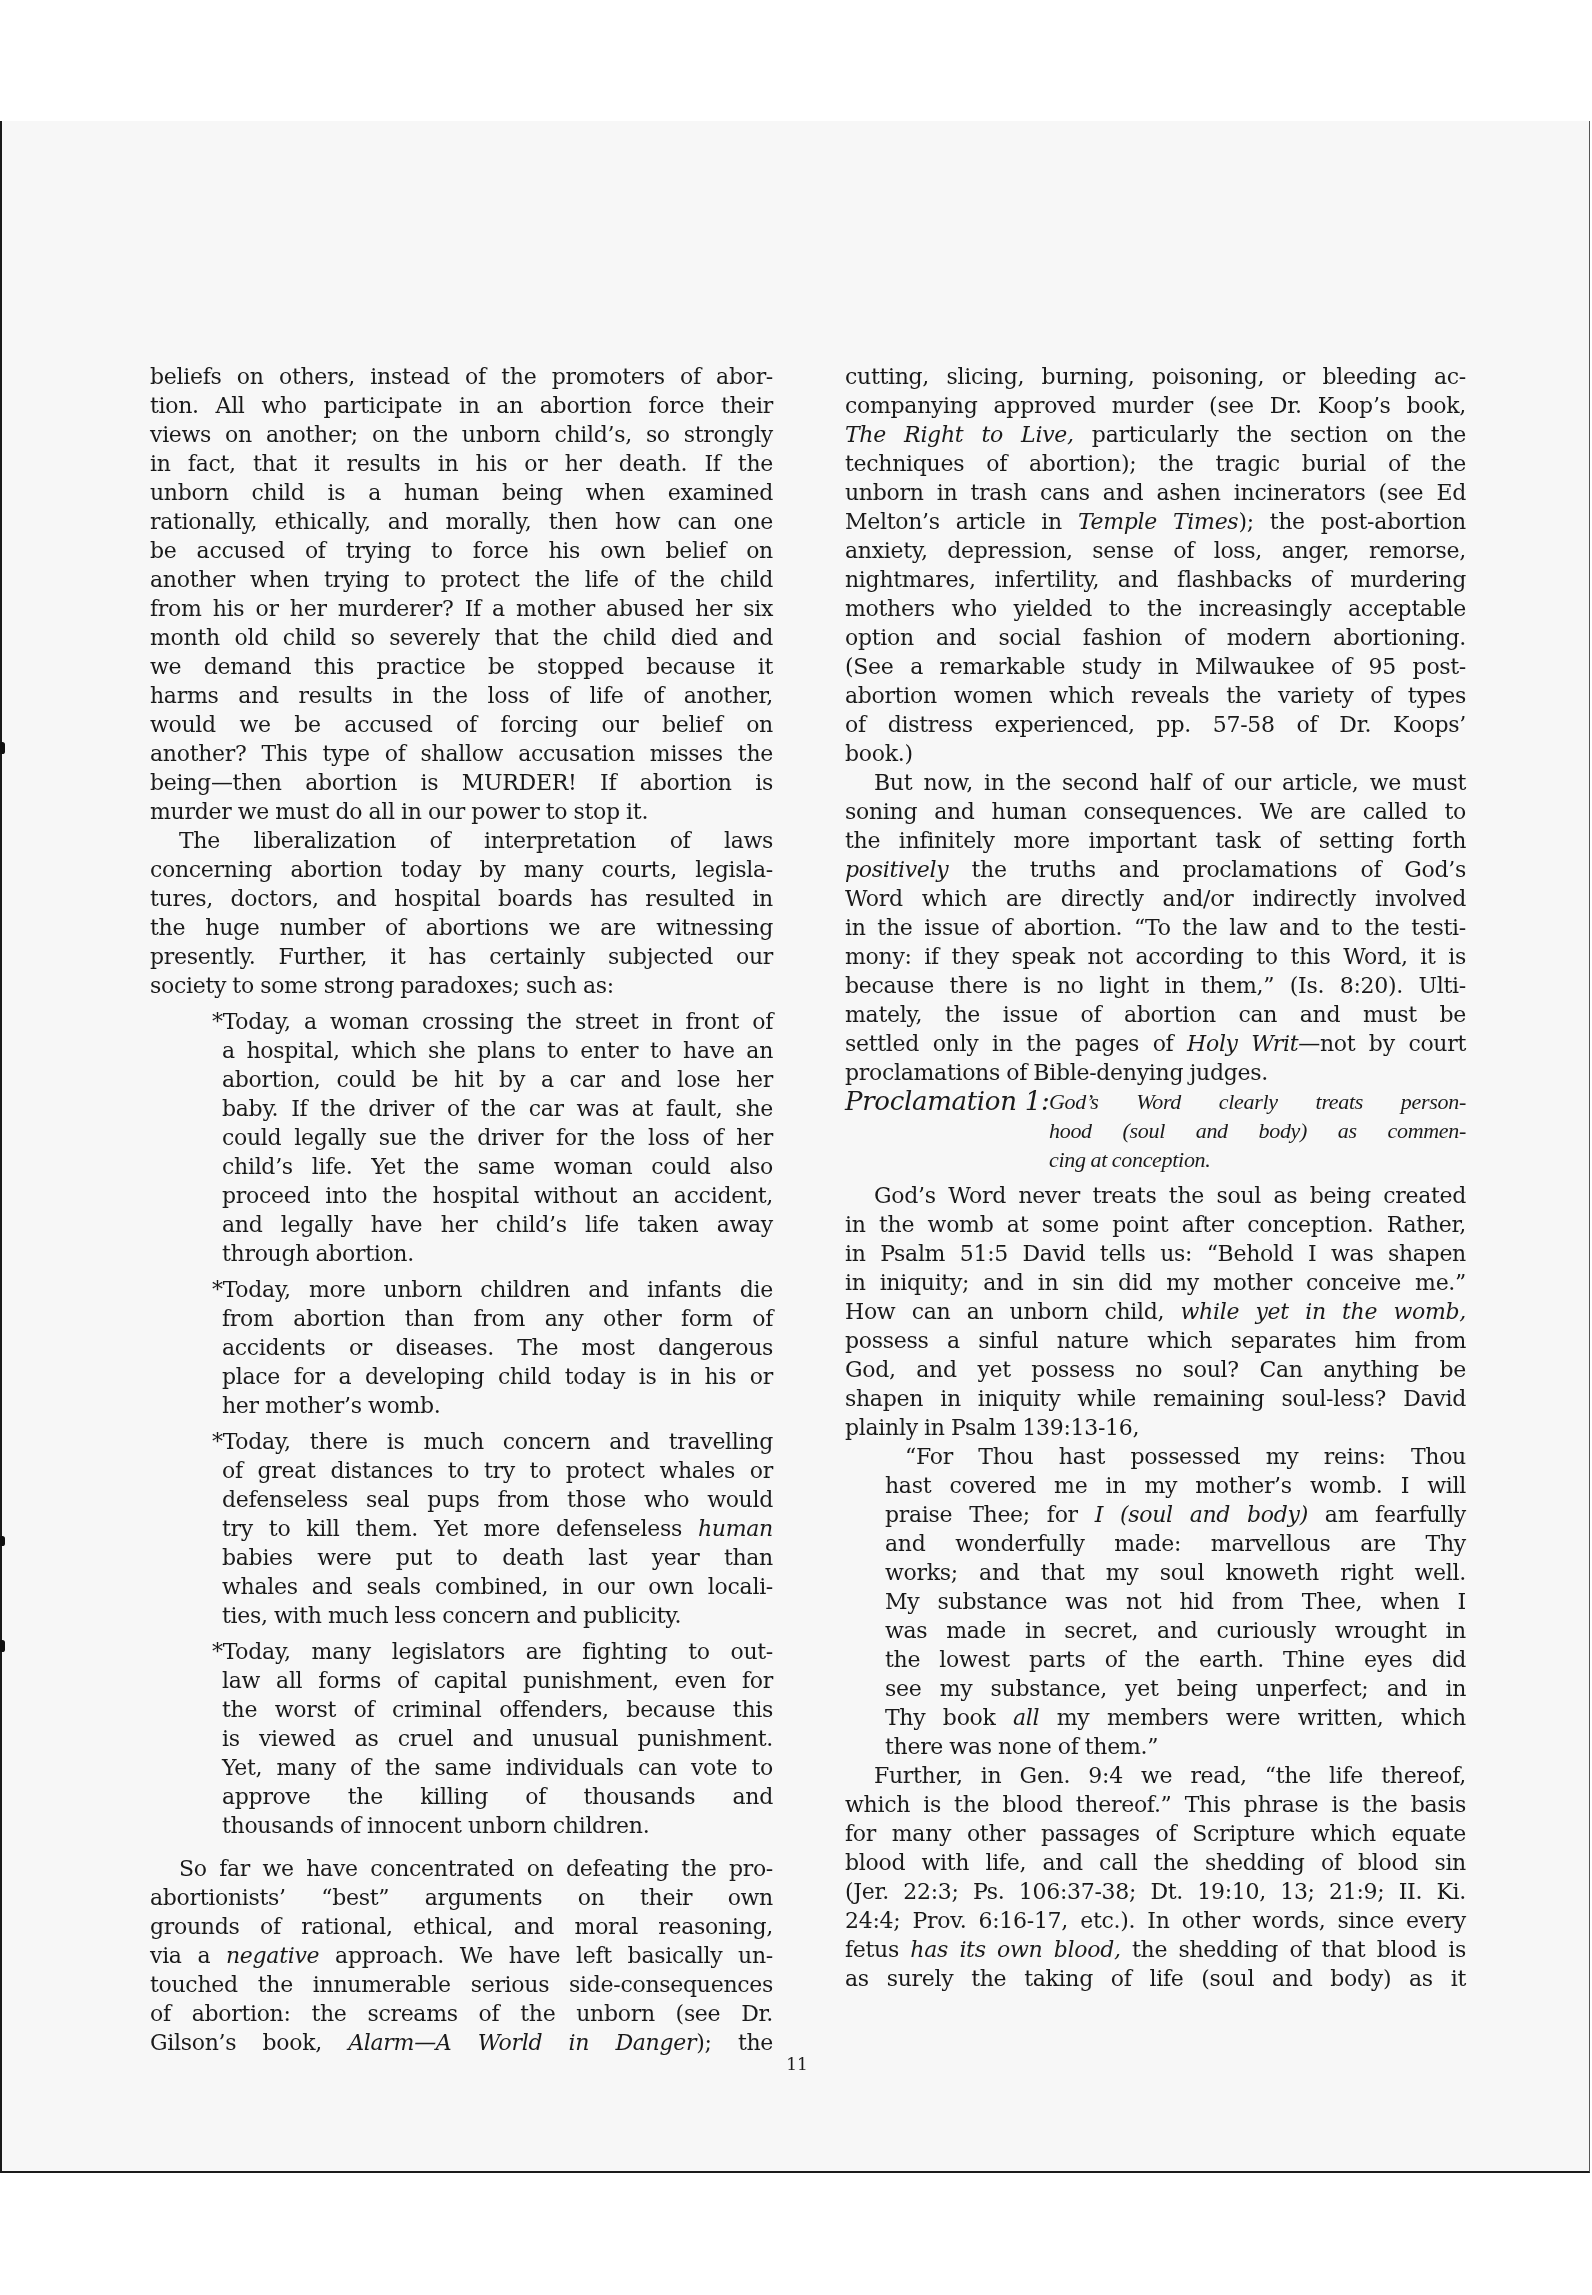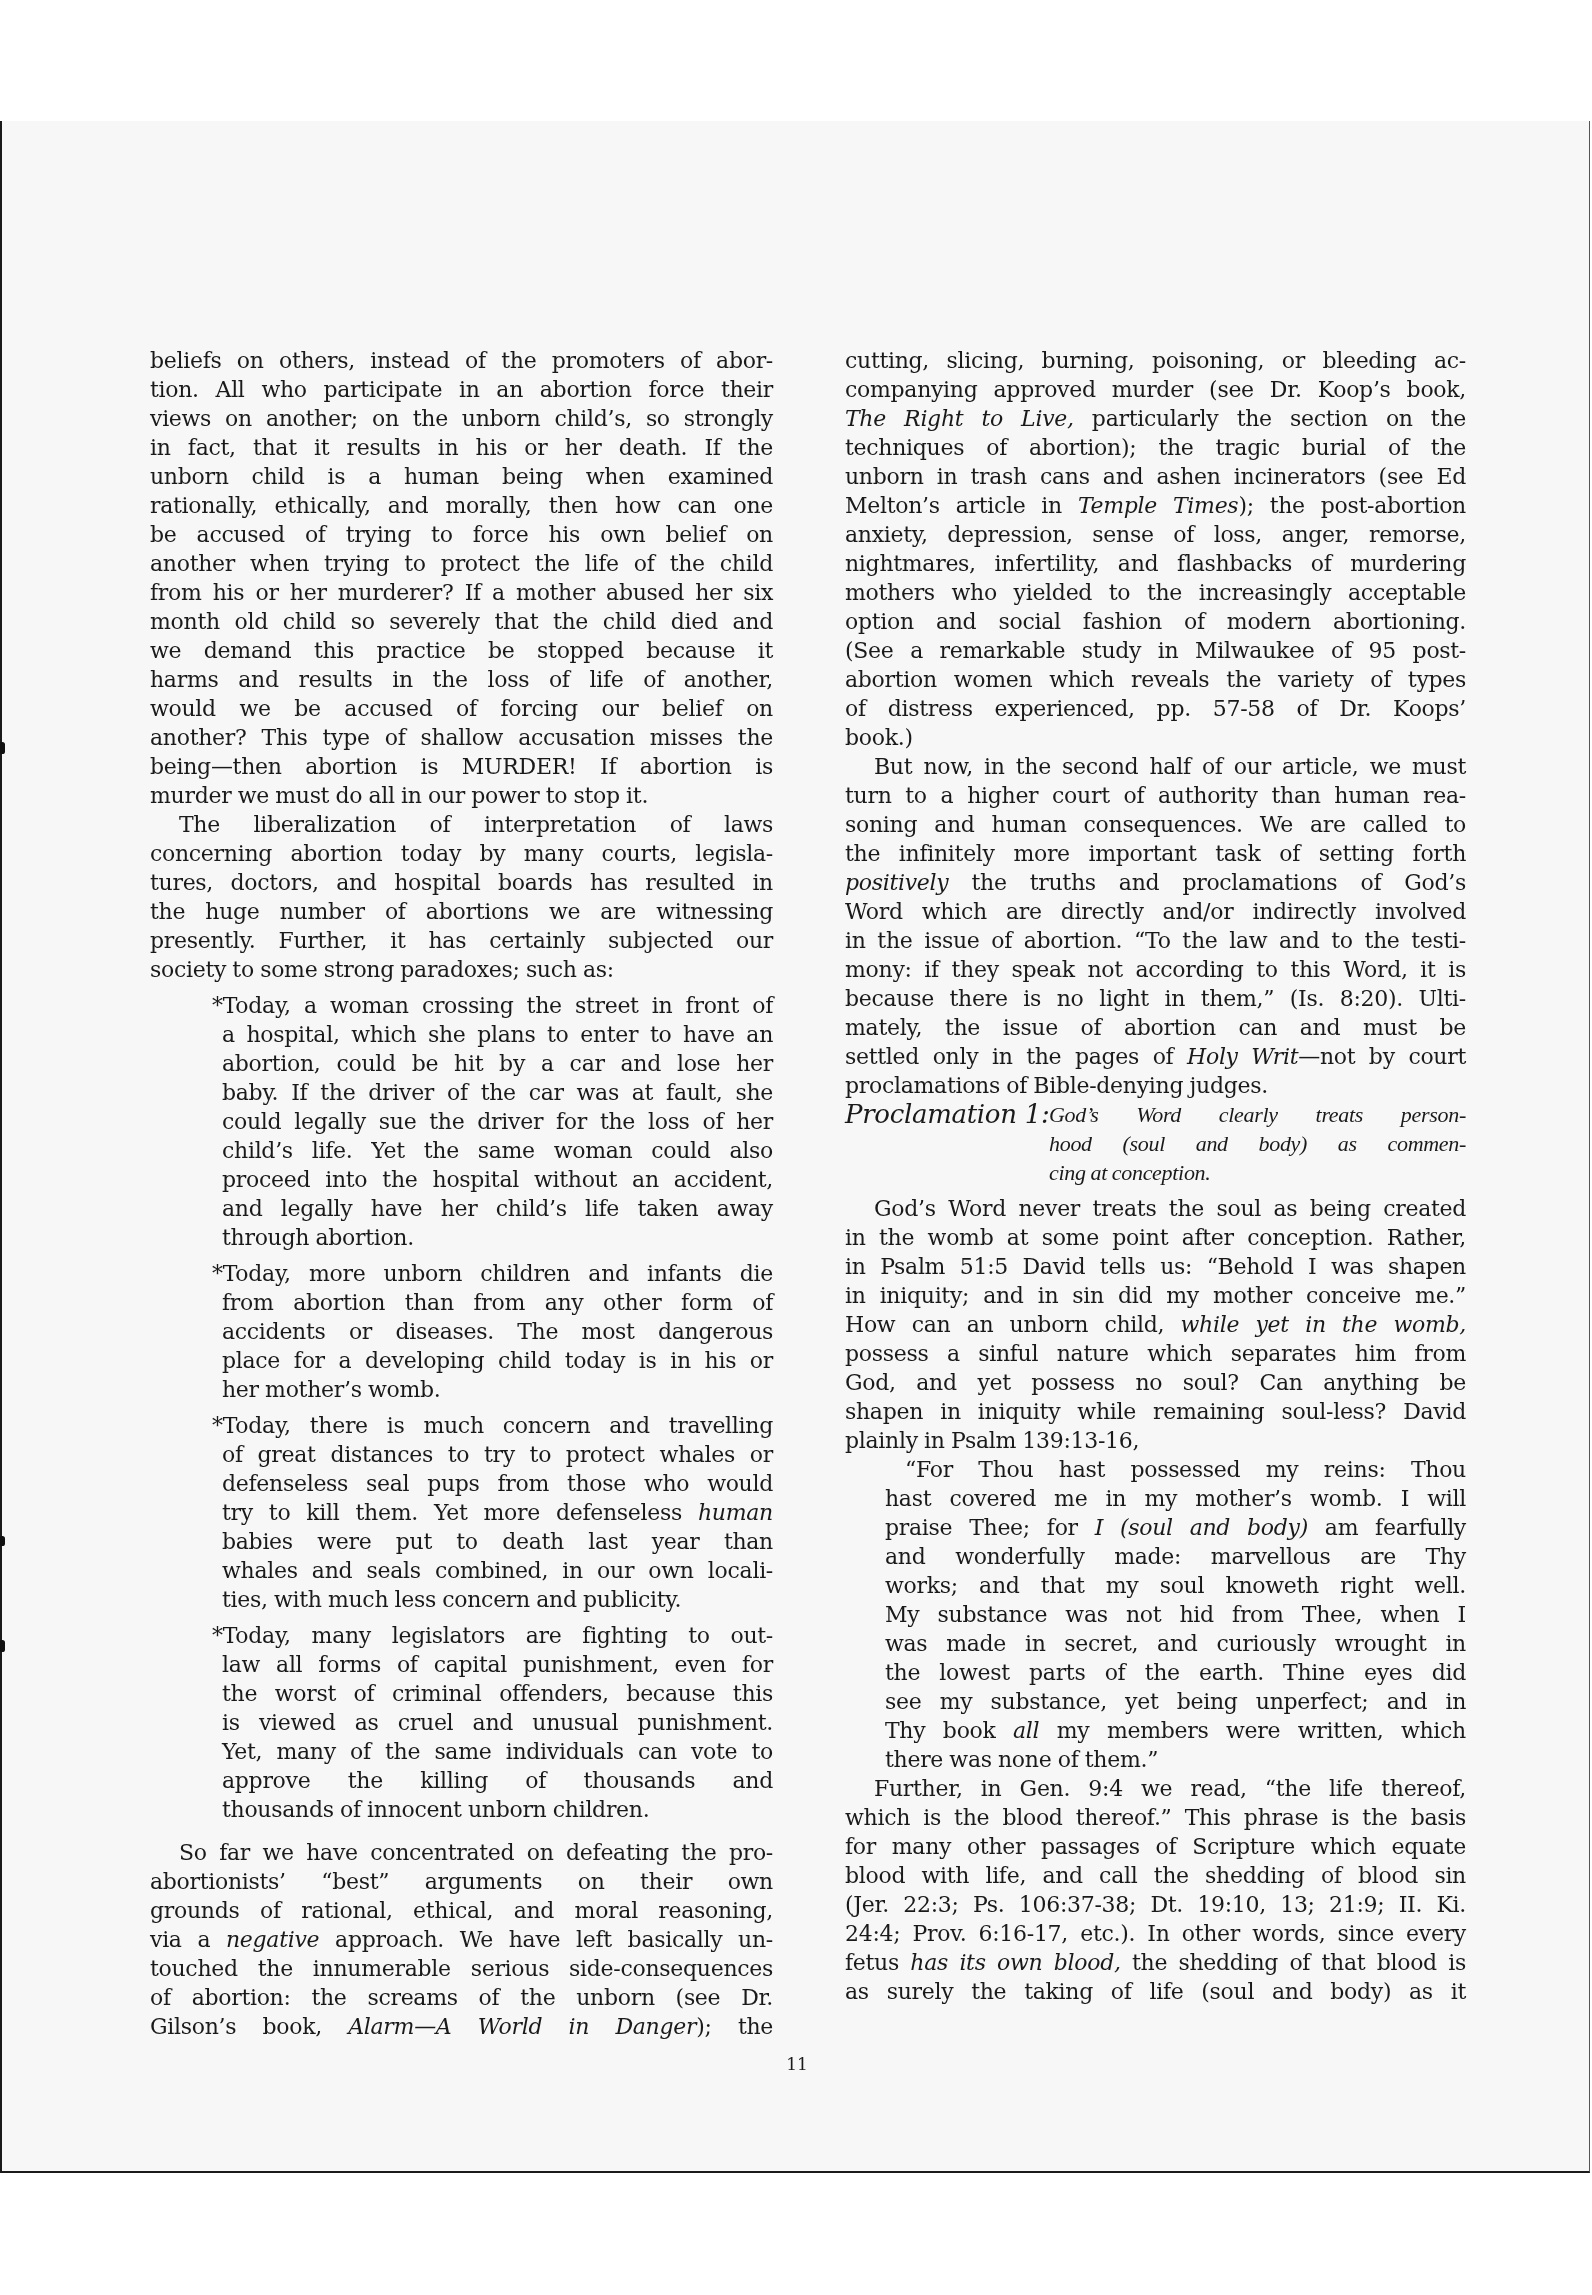--- a/index.html
+++ b/index.html
@@ -6,21 +6,21 @@
   body {
     width:1592px; height:2295px; background:#ffffff; position:relative; overflow:hidden;
     font-family:"DejaVu Serif","Liberation Serif",serif; color:#1a1a1a;
   }
   .page {
     position:absolute; left:0; top:121px; width:1590px; height:2052px;
     background:#f7f7f7;
     border-left:2.6px solid #1a1a1a; border-right:1.7px solid #555; border-bottom:2.6px solid #1a1a1a;
     box-sizing:border-box;
   }
-  .col { position:absolute; top:225px; }
+  .col { position:absolute; top:241px; }
   .col.left { left:148px; width:623px; }
   .col.right { left:843px; width:621px; }
   .line {
     display:block; height:29px; line-height:29px; font-size:22px;
     white-space:nowrap; text-align:justify; text-align-last:justify;
     letter-spacing:-0.3px; word-spacing:-0.4px;
   }
   .line.last { text-align:left; text-align-last:left; }
   .ind { padding-left:29px; }
   .bul-first { padding-left:62px; }
@@ -138,21 +138,20 @@
       <span class="line">nightmares, infertility, and flashbacks of murdering</span>
       <span class="line">mothers who yielded to the increasingly acceptable</span>
       <span class="line">option and social fashion of modern abortioning.</span>
       <span class="line">(See a remarkable study in Milwaukee of 95 post-</span>
       <span class="line">abortion women which reveals the variety of types</span>
       <span class="line">of distress experienced, pp. 57-58 of Dr. Koops’</span>
       <span class="line last">book.)</span>
     </div>
     <div>
       <span class="line ind">But now, in the second half of our article, we must</span>
-      <span class="line">turn to a higher court of authority than human rea-</span>
       <span class="line">soning and human consequences. We are called to</span>
       <span class="line">the infinitely more important task of setting forth</span>
       <span class="line"><i>positively</i><span> the truths and proclamations of God’s</span></span>
       <span class="line">Word which are directly and/or indirectly involved</span>
       <span class="line">in the issue of abortion. “To the law and to the testi-</span>
       <span class="line">mony: if they speak not according to this Word, it is</span>
       <span class="line">because there is no light in them,” (Is. 8:20). Ulti-</span>
       <span class="line">mately, the issue of abortion can and must be</span>
       <span class="line"><span>settled only in the pages of </span><i>Holy Writ</i><span>—not by court</span></span>
       <span class="line last">proclamations of Bible-denying judges.</span>

